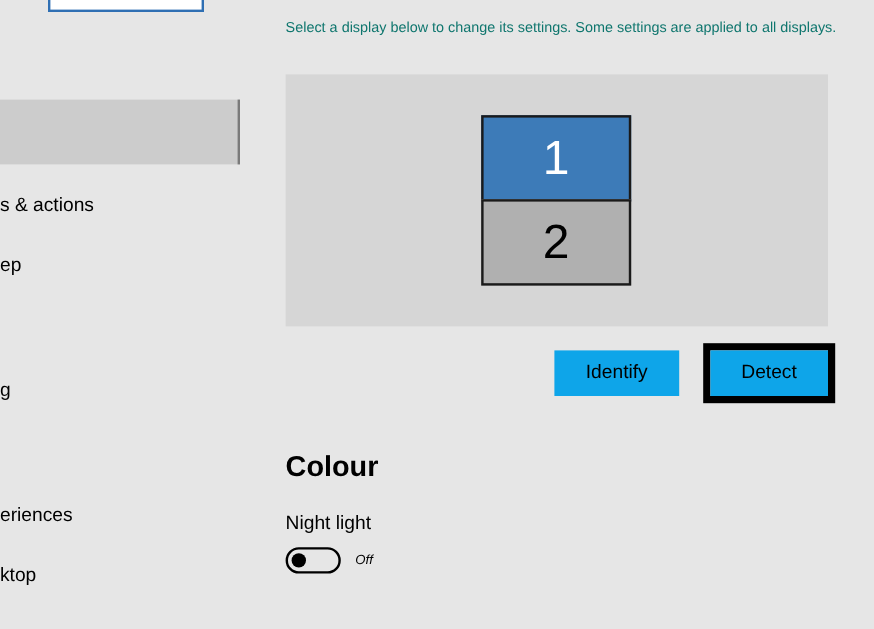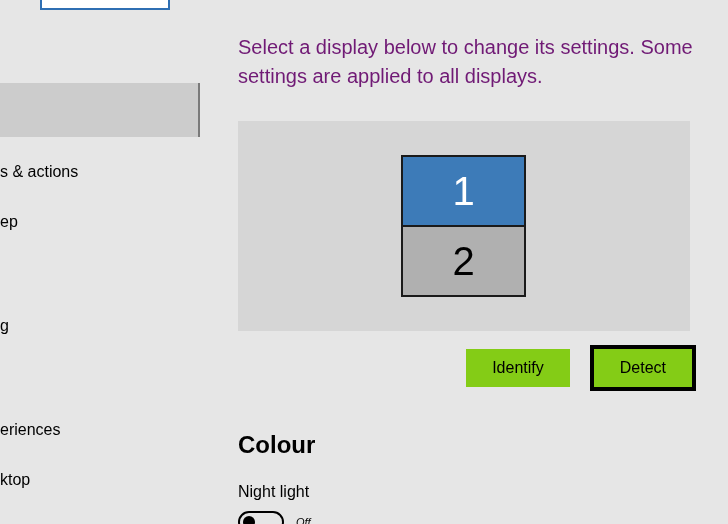--- a/index.html
+++ b/index.html
@@ -49,24 +49,24 @@
     padding: 16px 0 16px 40px;
     white-space: nowrap;
   }
   .content {
     position: absolute;
     left: 238px;
     top: 0;
     width: 470px;
   }
   .description {
-    font-size: 20px;
+    font-size: 12px;
     line-height: 1.45;
-    color: #701a75;
-    margin-top: 33px;
+    color: #0f766e;
+    margin-top: 15px;
     margin-right: 10px;
   }
   .display-arranger {
     margin-top: 30px;
     width: 452px;
     height: 210px;
     background: #d6d6d6;
     position: relative;
   }
   .display-box {
@@ -94,30 +94,30 @@
   }
   .display-buttons {
     margin-top: 14px;
     width: 458px;
     display: flex;
     justify-content: flex-end;
     gap: 20px;
     align-items: center;
   }
   .btn {
-    background: #84cc16;
+    background: #0ea5e9;
     border: none;
     font-size: 16px;
     font-family: inherit;
     height: 38px;
     padding: 0 26px;
     cursor: pointer;
   }
   .highlight-box {
-    border: 4px solid #000000;
+    border: 6px solid #000000;
     padding: 0;
     display: inline-flex;
   }
   .highlight-box .btn {
     margin: 0;
   }
   .section-heading {
     font-size: 24px;
     font-weight: 700;
     margin-top: 40px;

